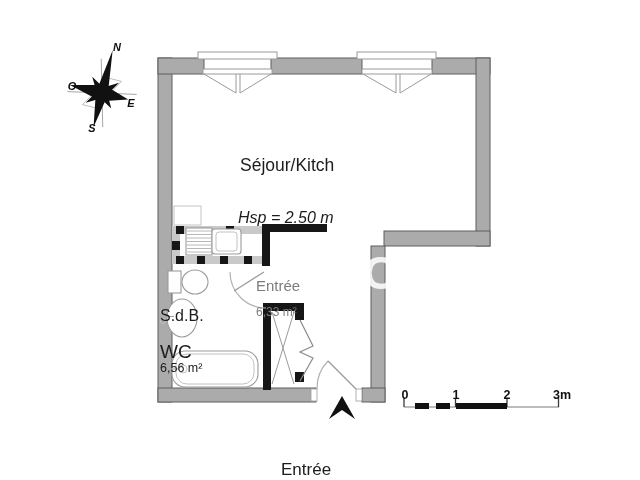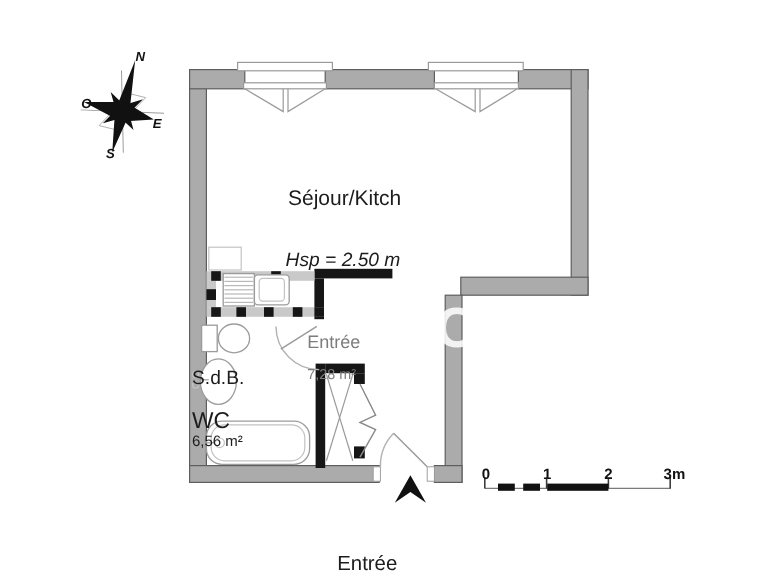--- a/index.html
+++ b/index.html
@@ -154,21 +154,21 @@
       <text class="scaletxt" x="456" y="399" text-anchor="middle">1</text>
       <text class="scaletxt" x="507" y="399" text-anchor="middle">2</text>
       <text class="scaletxt" x="562" y="399" text-anchor="middle">3m</text>
     </g>
   </svg>
 
   <div class="lbl" style="left:240px;top:116px;width:180px;font-size:17.5px;">Séjour/Kitch</div>
   <div class="lbl" style="left:238px;top:170px;width:180px;font-size:16px;font-style:italic;">Hsp = 2.50  m</div>
 
   <div class="lbl faded" style="left:256px;top:238px;width:140px;font-size:15px;">Entrée</div>
-  <div class="lbl faded" style="left:256px;top:266px;width:140px;font-size:12px;">7,28 m²</div>
+  <div class="lbl faded" style="left:256px;top:266px;width:140px;font-size:12px;">6,33 m²</div>
 
   <div class="lbl" style="left:160px;top:268px;width:115px;font-size:16px;">S.d.B.</div>
   <div class="lbl" style="left:160px;top:302px;width:115px;font-size:19px;">WC</div>
   <div class="lbl" style="left:160px;top:322px;width:115px;font-size:12.5px;">6,56 m²</div>
 
   <div class="lbl" style="left:281px;top:421px;width:120px;font-size:17px;">Entrée</div>
 
   <div>
     <div id="watermark-frag"></div>
     <div id="watermark-text">CIA</div>

